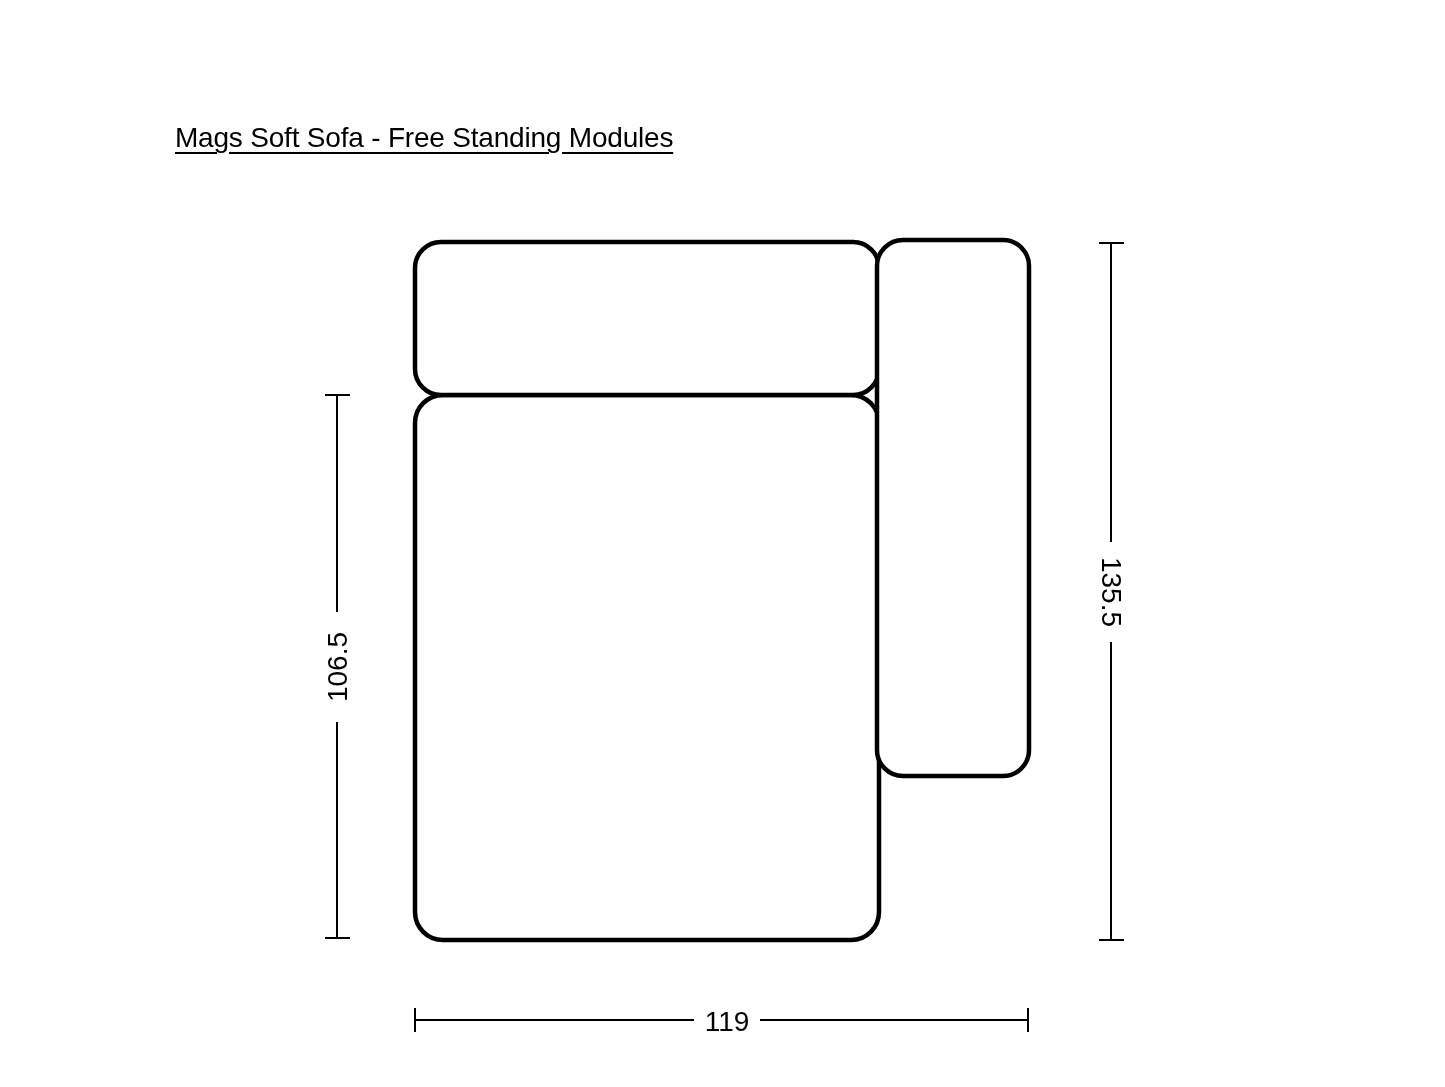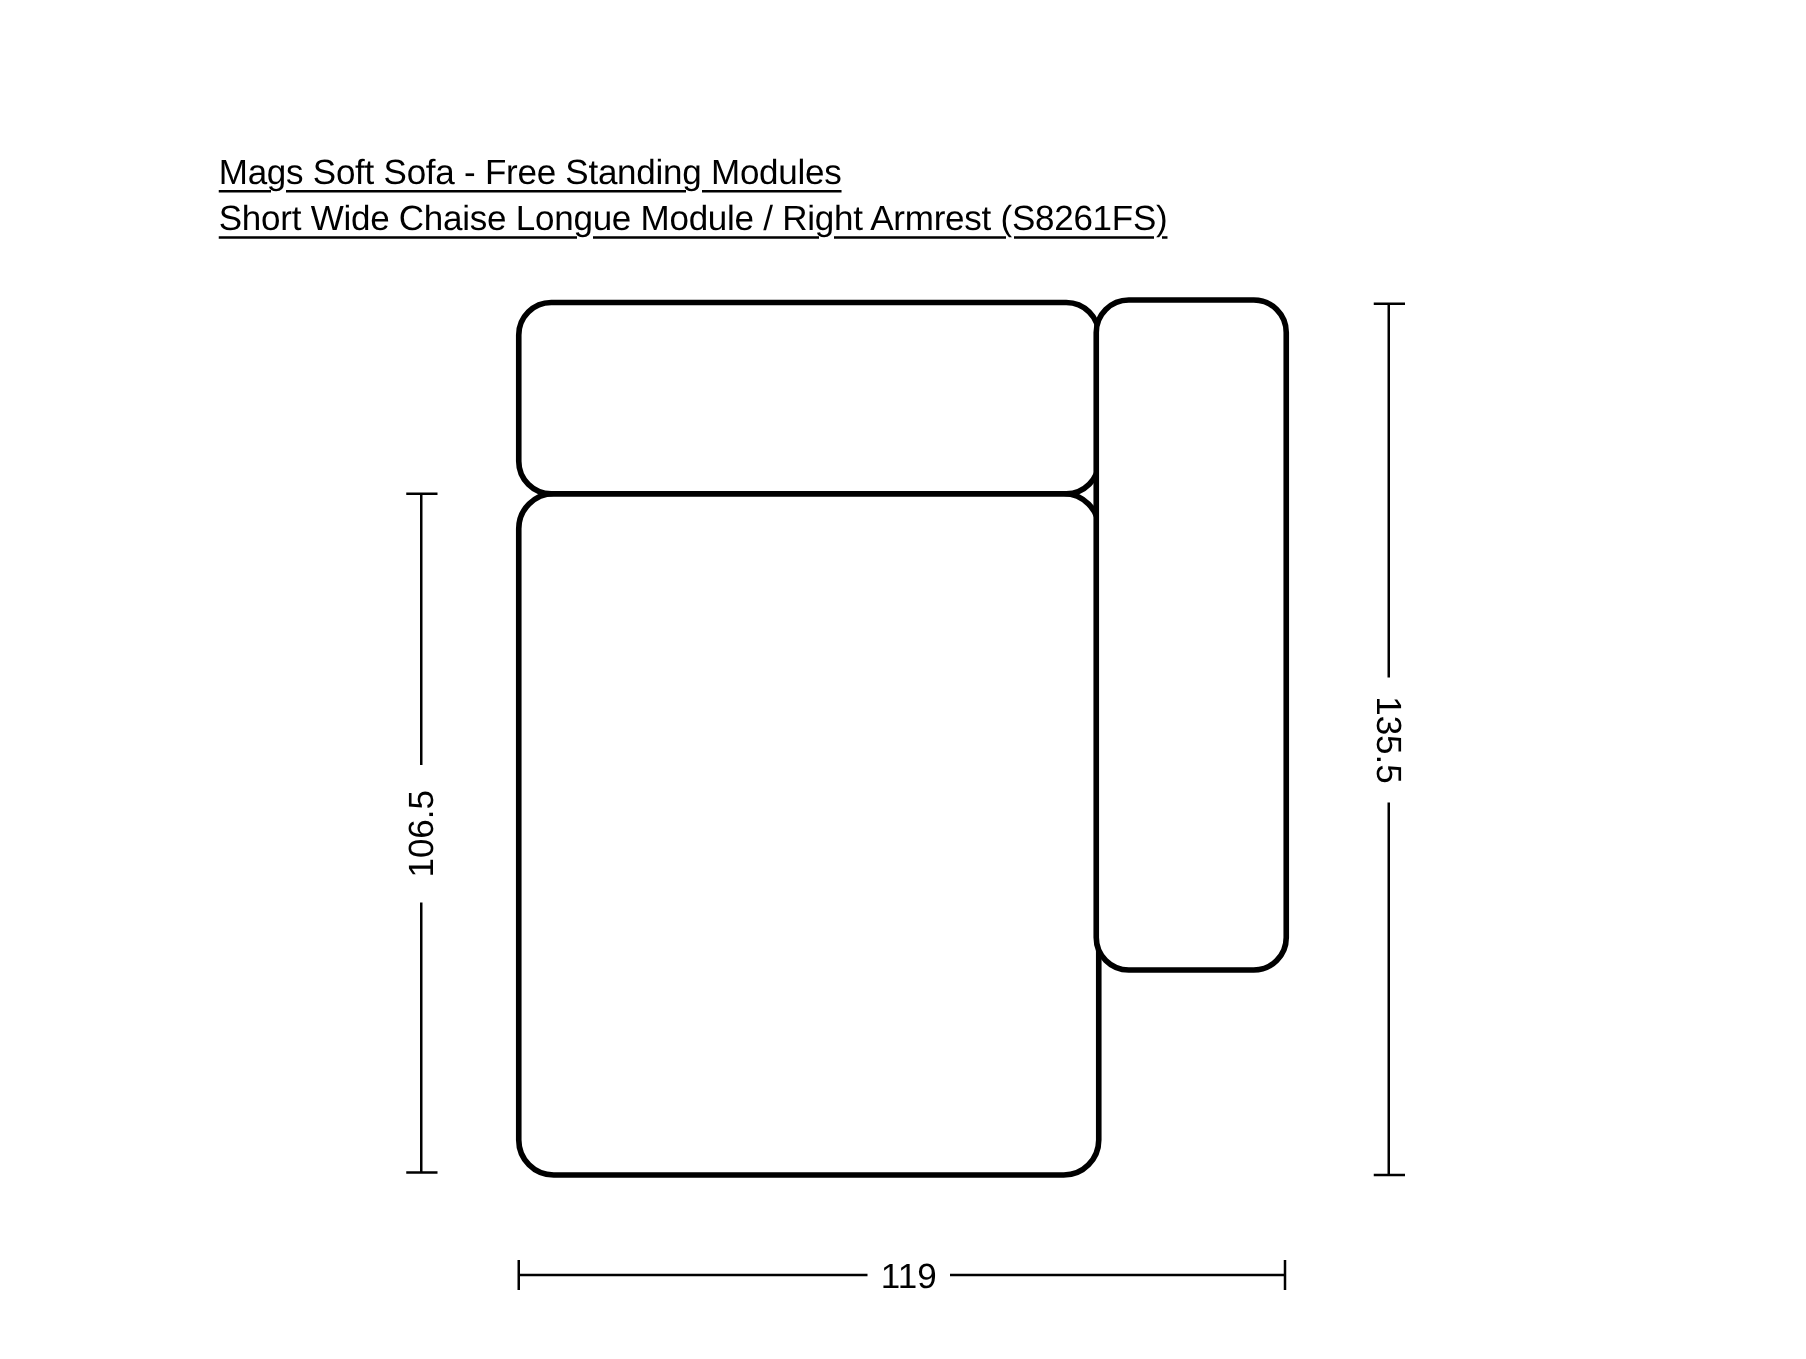--- a/index.html
+++ b/index.html
@@ -56,21 +56,20 @@
     fill: #000000;
   }
 </style>
 </head>
 <body>
 
 <div class="canvas">
 
   <div class="title-block">
     <div class="title-line">Mags Soft Sofa - Free Standing Modules</div>
-    <div class="title-line">Short Wide Chaise Longue Module / Right Armrest (S8261FS)</div>
   </div>
 
   <svg class="drawing" viewBox="0 0 1445 1087">
 
     <g>
       <rect class="outline" x="415" y="395" width="464" height="545" rx="28" ry="28"></rect>
       <rect class="outline" x="415" y="242" width="464" height="153" rx="26" ry="26"></rect>
       <rect class="outline" x="877" y="240" width="152" height="536" rx="26" ry="26"></rect>
     </g>
 

